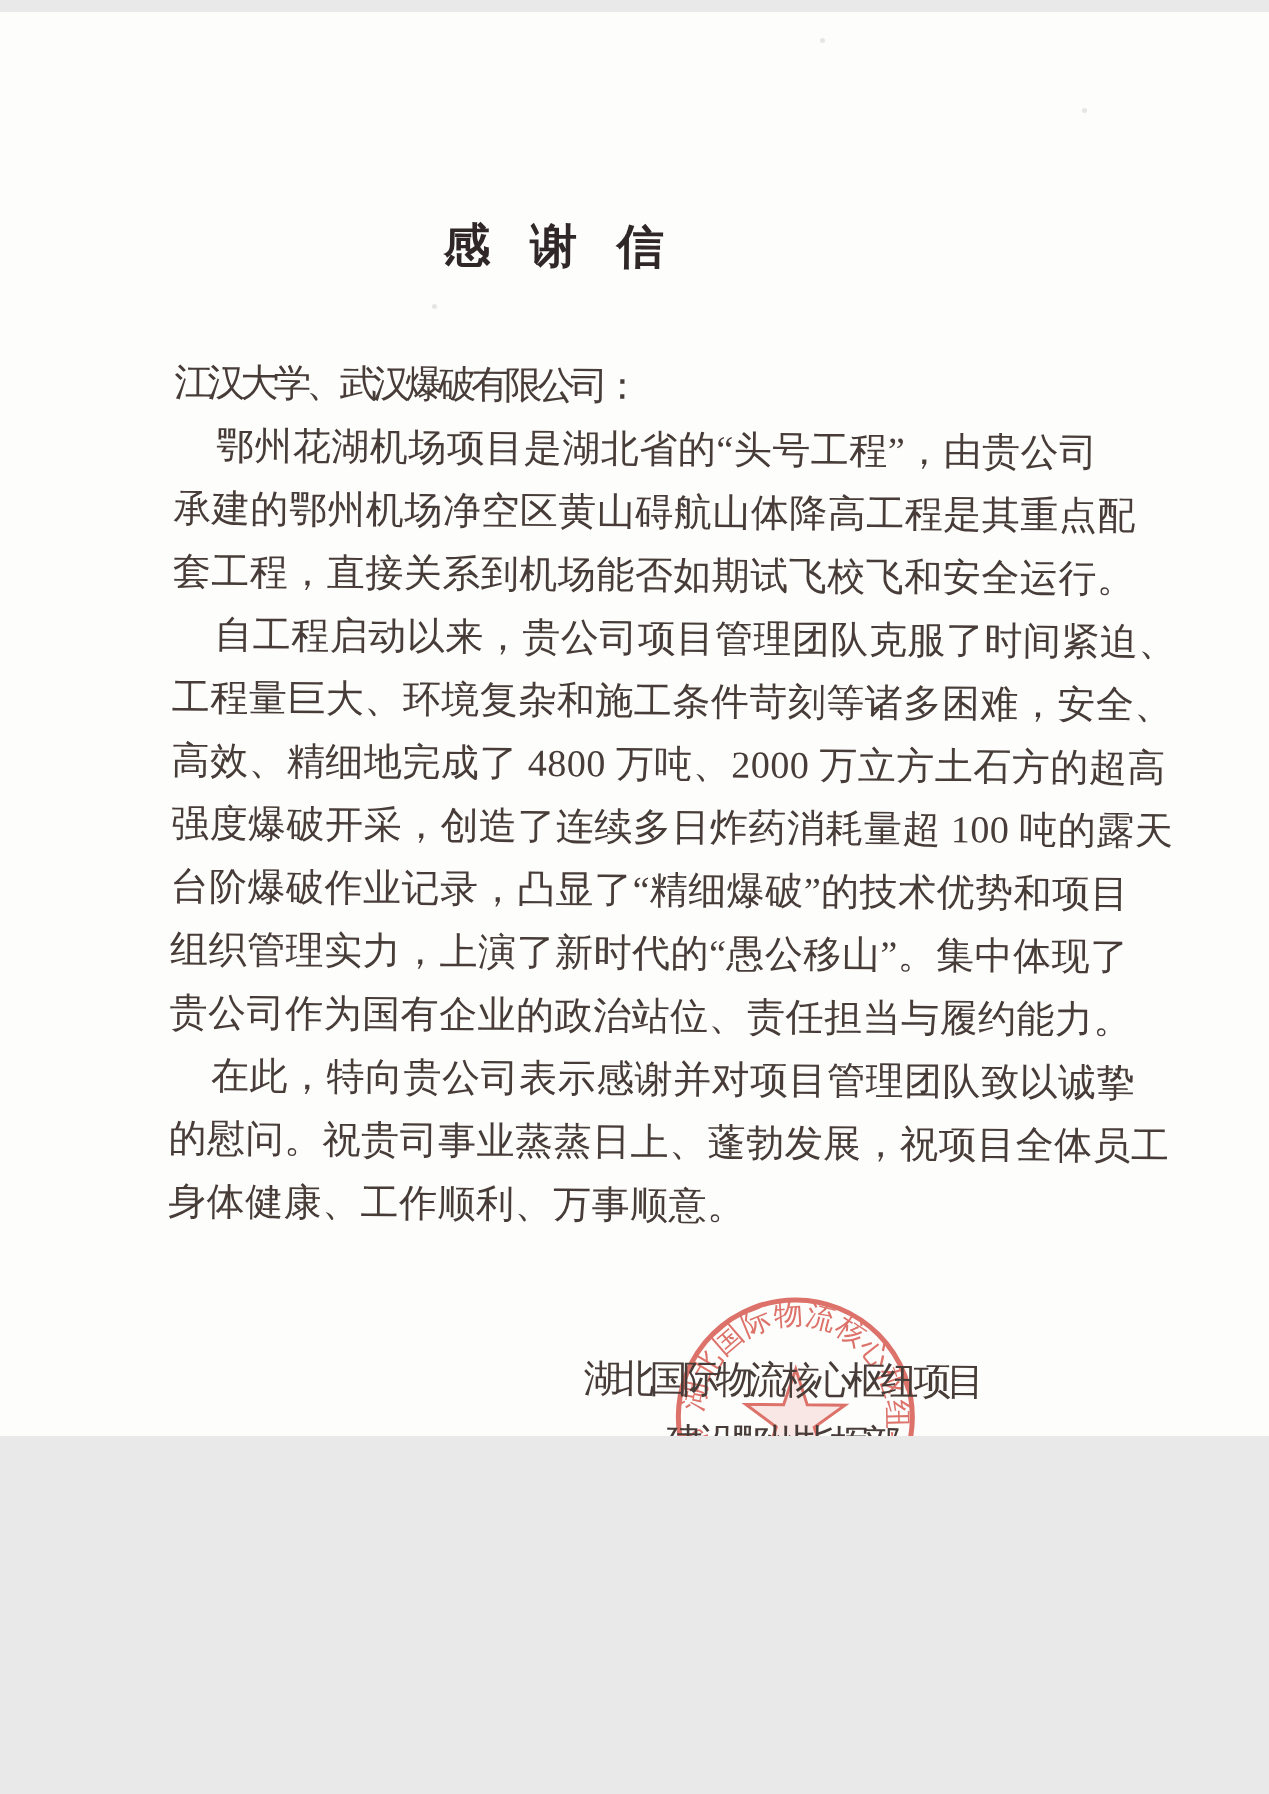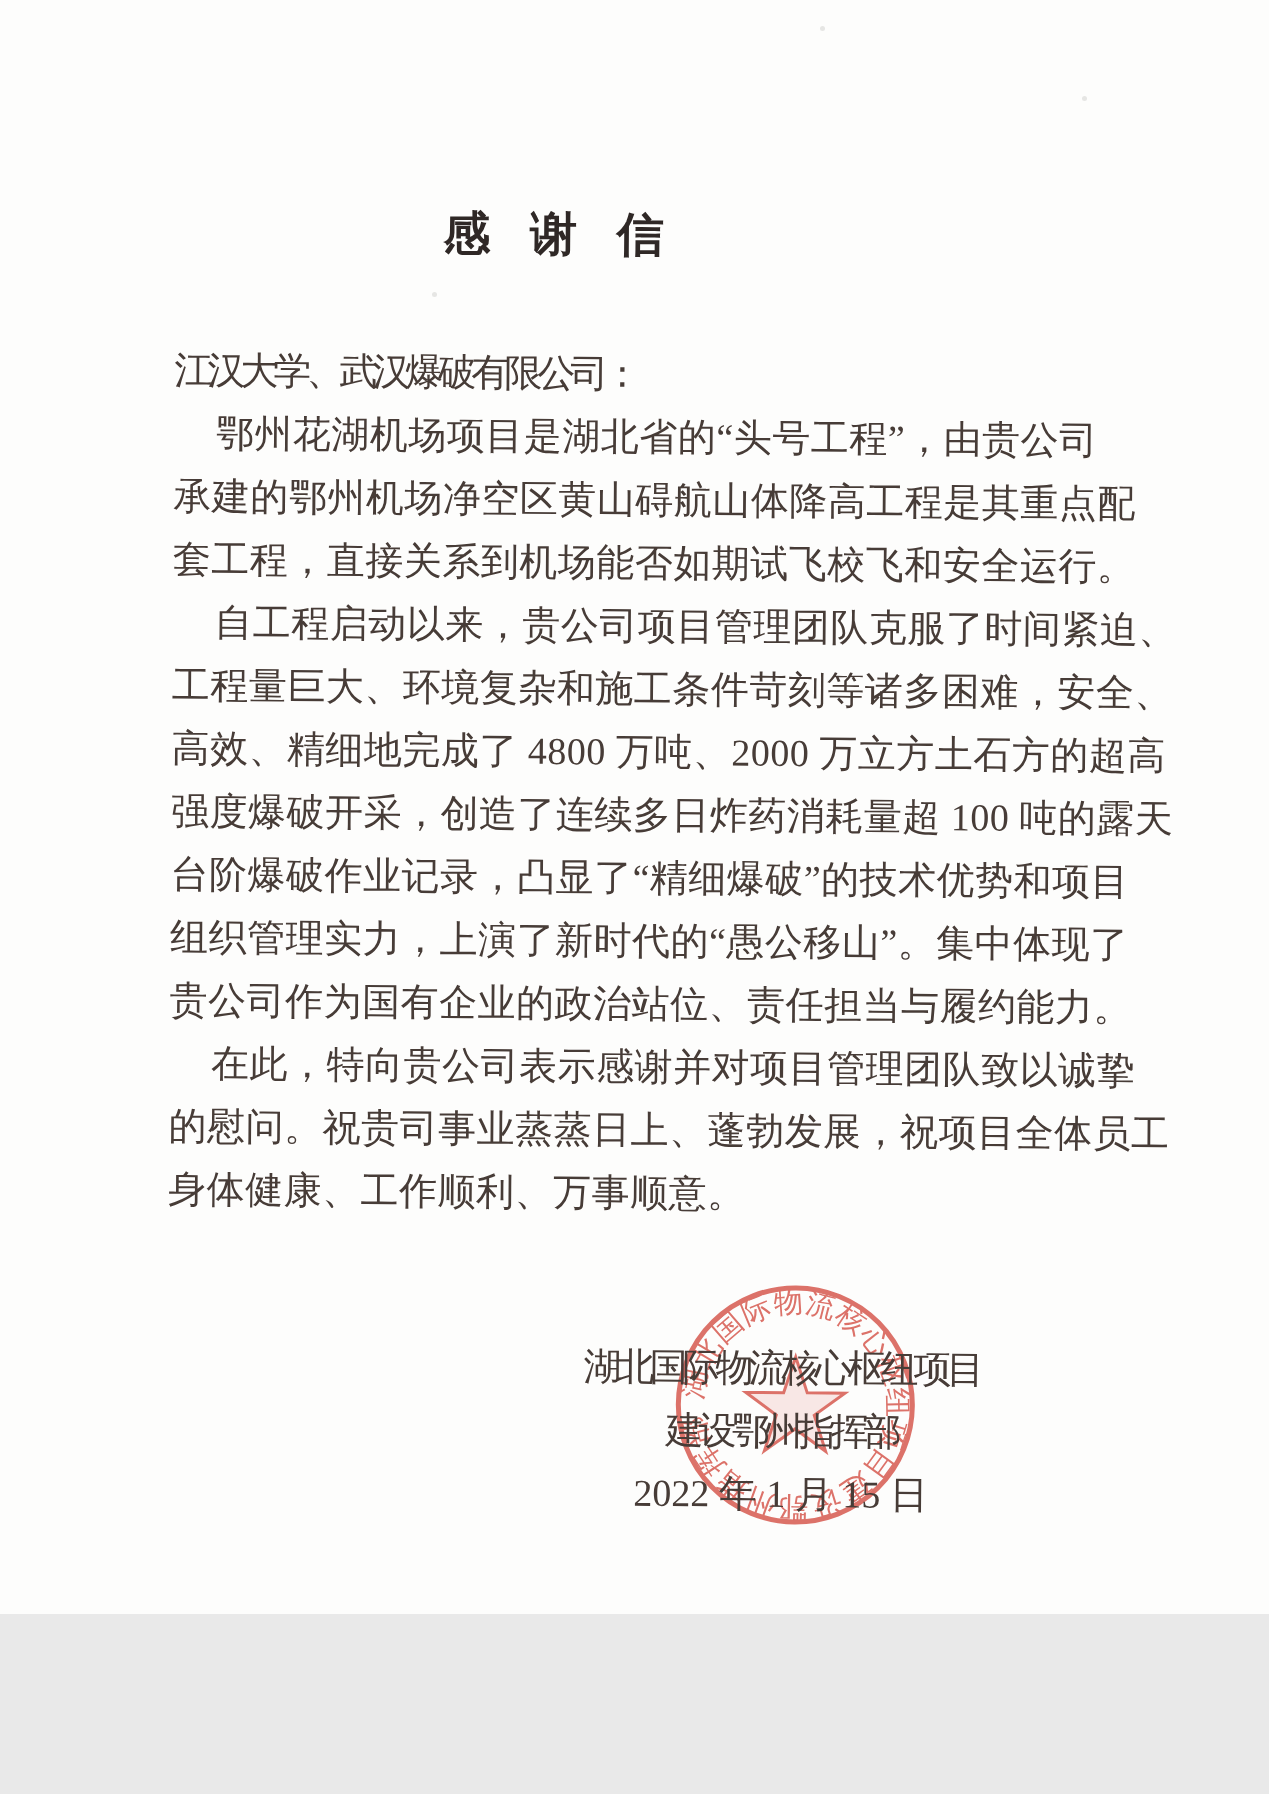--- a/index.html
+++ b/index.html
@@ -4,22 +4,22 @@
 <style>
   :root{
     --ink:#473c37;
     --title-ink:#2f2826;
     --paper:#fdfdfc;
     --seal-red:#d5544a;
   }
   html,body{margin:0;padding:0;background:#e9e9e9;}
   .page{
     position:relative;
-    width:1269px;height:1614px;
-    margin:0 auto;
+    width:1269px;height:1424px;
+    margin:12px auto;
     background:var(--paper);
     overflow:hidden;
     font-family:"Liberation Serif","DejaVu Serif",serif;
     color:var(--ink);
   }
   .content{
     position:absolute;inset:0;
     transform:rotate(0.45deg);
     transform-origin:170px 300px;
   }

